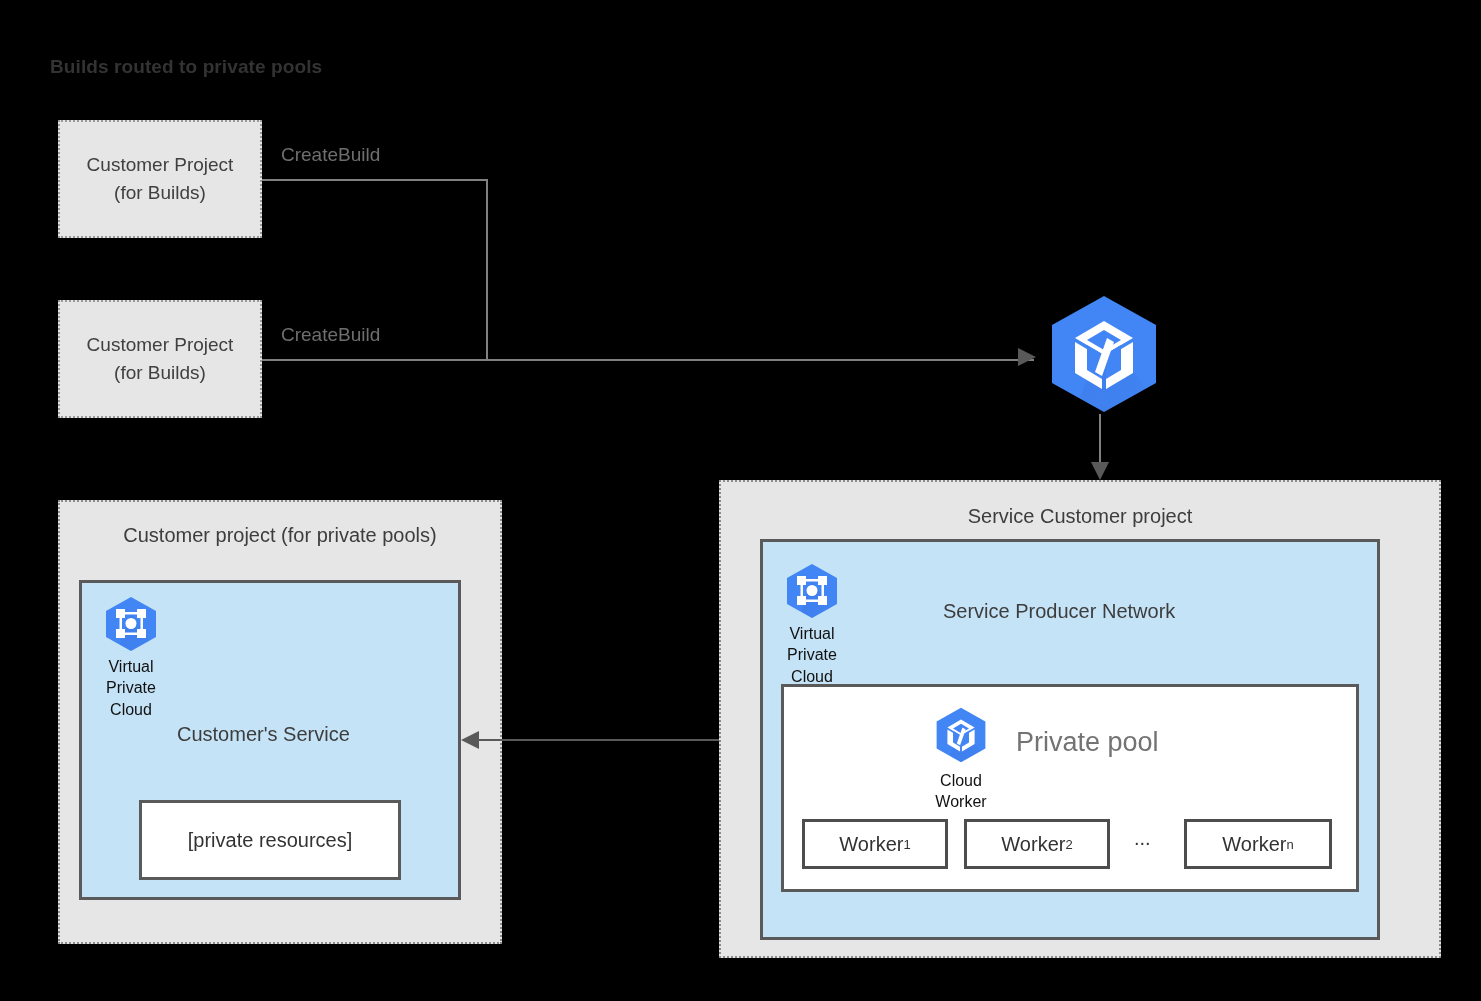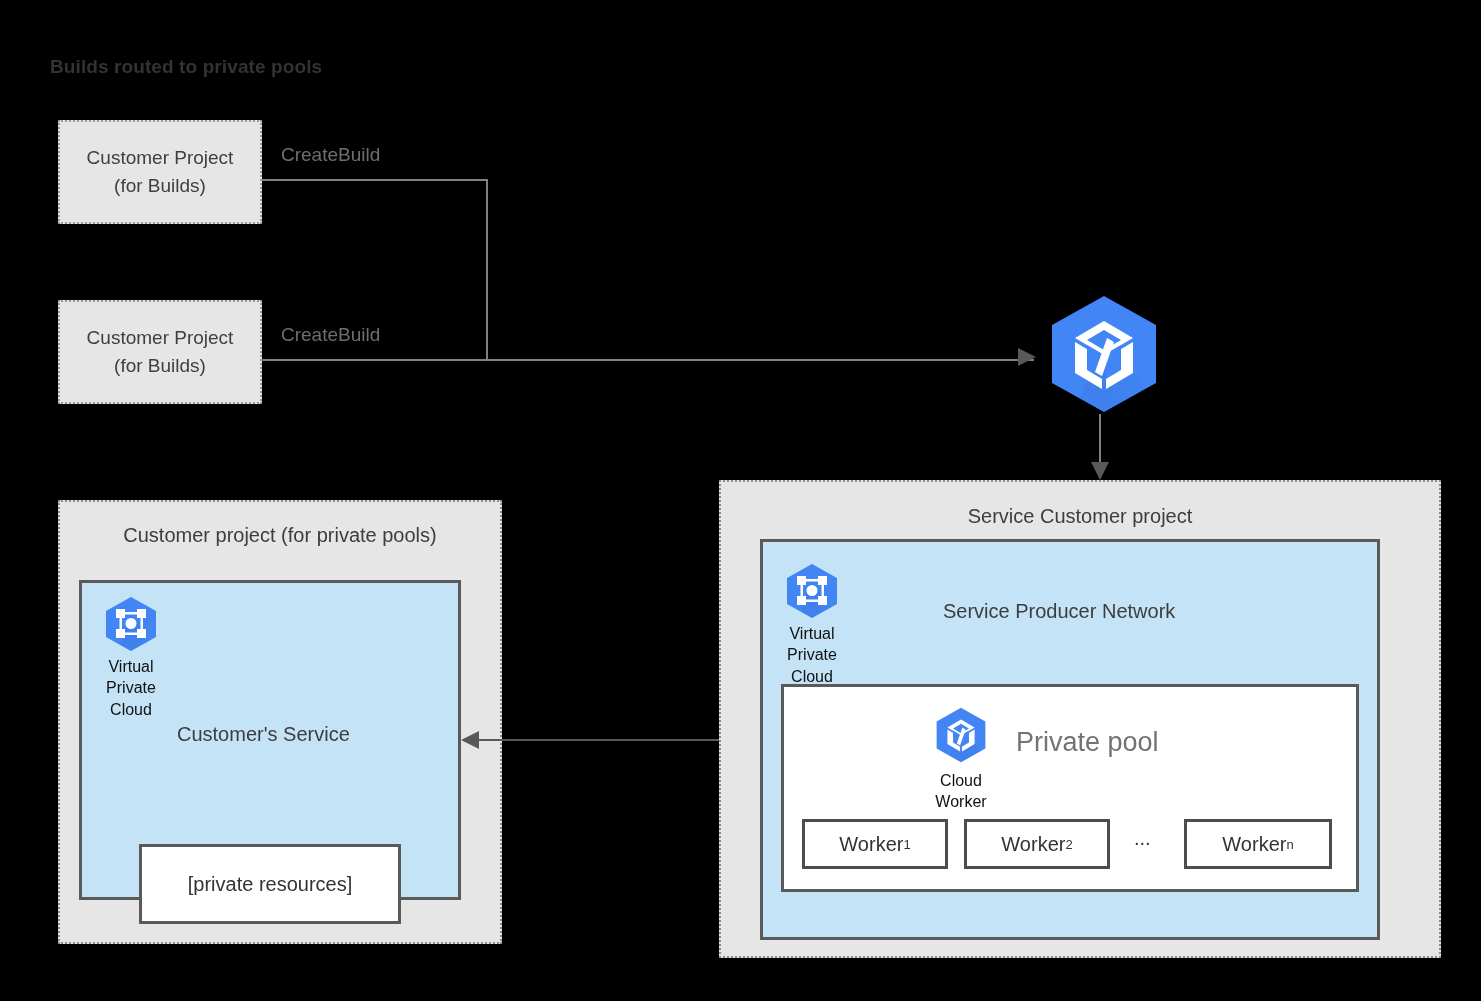--- a/index.html
+++ b/index.html
@@ -28,21 +28,21 @@
     font-size: 19px;
     font-weight: bold;
     color: #333333;
     letter-spacing: 0.1px;
     white-space: nowrap;
   }
 
   
   .cust-build-box {
     width: 204px;
-    height: 104px;
+    height: 118px;
     background: #e6e6e6;
     border: 2px dotted #9a9a9a;
     display: flex;
     align-items: center;
     justify-content: center;
     text-align: center;
     color: #404040;
     font-size: 19px;
     line-height: 1.45;
   }
@@ -135,21 +135,21 @@
   #vpc-group-customer { left: 12px; top: 12px; }
   #vpc-group-producer { left: 12px; top: 20px; }
 
   
   #private-resources-box {
     left: 139px; top: 800px;
     width: 262px; height: 80px;
     background: #ffffff;
     border: 3px solid #5a5a5a;
     display: flex; align-items: center; justify-content: center;
-    color: #333333; font-size: 20px; margin-top: 44px;
+    color: #333333; font-size: 20px;
   }
 
   
   #network-link-line { left: 473px; top: 739px; width: 275px; height: 2px; background: #595959; }
   #network-link-arrow-left {
     left: 461px; top: 731px;
     width: 0; height: 0;
     border-top: 9px solid transparent;
     border-bottom: 9px solid transparent;
     border-right: 18px solid #595959;

